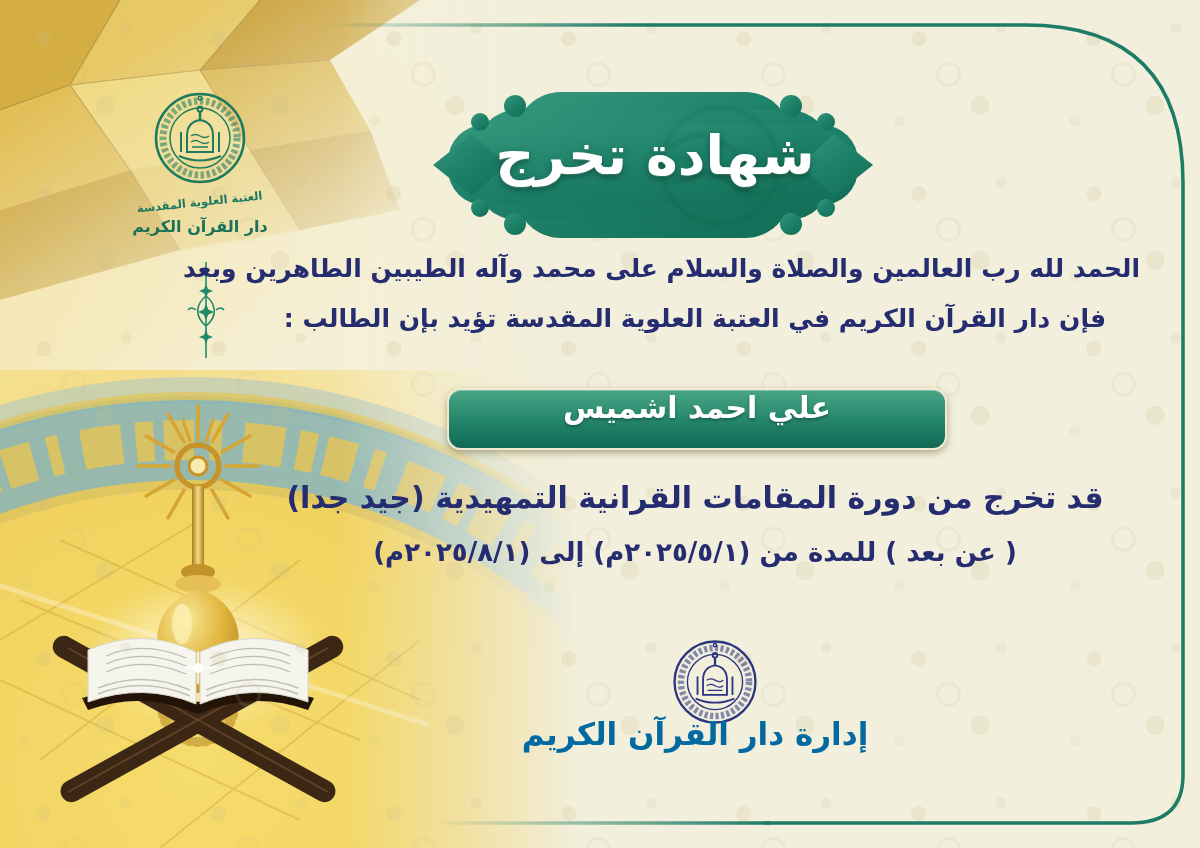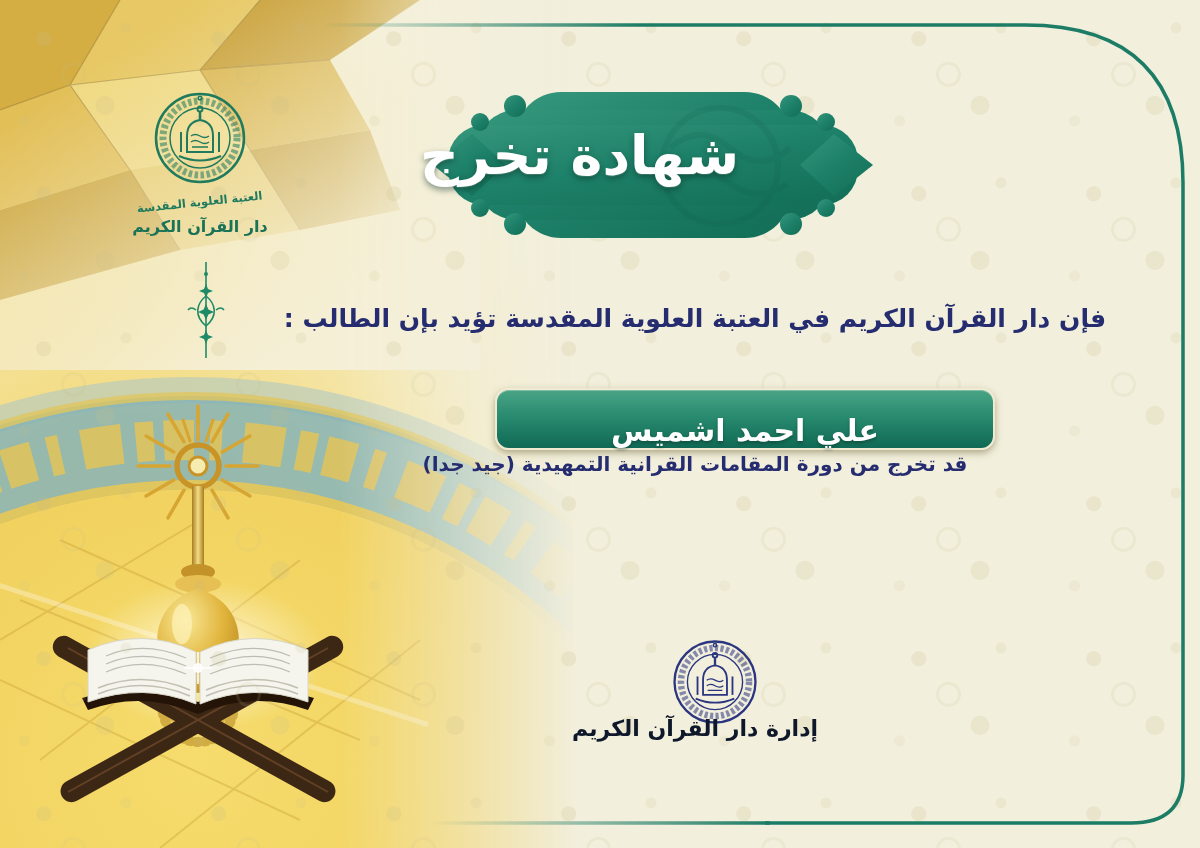--- a/index.html
+++ b/index.html
@@ -21,43 +21,43 @@
     background-size:175px 155px;
   }
   .photo{position:absolute;left:0;top:0;z-index:1;
     -webkit-mask-image:linear-gradient(to right,#000 55%,transparent 93%);
     mask-image:linear-gradient(to right,#000 55%,transparent 93%);
   }
   .frame{position:absolute;left:0;top:0;z-index:3;pointer-events:none;}
   .banner-svg{position:absolute;left:420px;top:78px;z-index:4;}
   .banner-title{
     position:absolute;left:420px;top:124px;width:470px;z-index:5;
-    text-align:left;font-size:54px;font-weight:bold;color:#ffffff;
+    text-align:center;font-size:54px;font-weight:bold;color:#ffffff;
     text-shadow:0 3px 6px rgba(8,46,36,.5), 0 1px 0 rgba(255,255,255,.25);
   }
   .top-logo{position:absolute;left:120px;top:86px;z-index:5;}
   .ornament{position:absolute;left:186px;top:260px;z-index:5;}
   .t-line{
     position:absolute;left:250px;width:890px;z-index:6;
     text-align:center;direction:rtl;white-space:nowrap;
     color:#252c6f;font-weight:bold;
   }
   .line1{top:254px;font-size:25px;}
   .line2{top:304px;font-size:25px;}
-  .course{top:452px;font-size:20px;}
+  .course{top:480px;font-size:30px;}
   .period{top:537px;font-size:26px;}
   .dua{top:595px;font-size:21px;}
-  .issuer{top:716px;font-size:22px;color:#0f172a;}
+  .issuer{top:716px;font-size:31px;color:#0369a1;}
   .name-banner{
     position:absolute;left:447px;top:388px;width:496px;height:58px;z-index:6;
     border-radius:14px;
     background:linear-gradient(180deg,#4aa485 0%, #27896e 48%, #106954 100%);
     border:2px solid #f0ead2;
     box-shadow:0 3px 7px rgba(110,100,55,.5), inset 0 1px 0 rgba(255,255,255,.3);
-    display:flex;align-items:flex-end;justify-content:center;margin-left:48px;
+    display:flex;align-items:flex-start;justify-content:center;
   }
   .name-banner .name{
     color:#fff;font-size:30px;font-weight:bold;
     text-shadow:0 2px 3px rgba(10,50,40,.45);
   }
   .bottom-seal{position:absolute;left:669px;top:636px;z-index:5;}
 </style>
 <title>شهادة تخرج</title></head>
 <body>
 
@@ -255,27 +255,29 @@
       <path d="M10,50 q-5,-4 -8,0 M30,50 q5,-4 8,0"></path>
     </g>
     <g fill="#1e8a68">
       <path d="M20,24 l2,5 5,2 -5,2 -2,5 -2,-5 -5,-2 5,-2 Z"></path>
       <path d="M20,44 l2.4,5.6 5.6,2.4 -5.6,2.4 -2.4,5.6 -2.4,-5.6 -5.6,-2.4 5.6,-2.4 Z"></path>
       <path d="M20,70 l2,5 5,2 -5,2 -2,5 -2,-5 -5,-2 5,-2 Z"></path>
       <circle cx="20" cy="14" r="2"></circle>
     </g>
   </svg>
 
+  <div class="t-line line1">الحمد لله رب العالمين والصلاة والسلام على محمد وآله الطيبين الطاهرين وبعد</div>
   <div class="t-line line2">فإن دار القرآن الكريم في العتبة العلوية المقدسة تؤيد بإن الطالب :</div>
 
   <div class="name-banner">
     <div class="name">علي احمد اشميس</div>
   </div>
 
   <div class="t-line course">قد تخرج من دورة المقامات القرانية التمهيدية (جيد جدا)</div>
+  <div class="t-line period">( عن بعد ) للمدة من (٢٠٢٥/٥/١م) إلى (٢٠٢٥/٨/١م)</div>
 
   <svg class="bottom-seal" width="92" height="92" viewBox="-50 -50 100 100">
     <g stroke="#2b3580" fill="none" stroke-width="2.5">
       <circle r="44"></circle>
       <circle r="37" stroke-dasharray="3.5 2.5" stroke-width="7" opacity="0.55"></circle>
       <circle r="30" stroke-width="1.5"></circle>
       <path d="M-13,14 L-13,-2 Q-13,-16 0,-18 Q13,-16 13,-2 L13,14 Z" stroke-width="2"></path>
       <line x1="0" y1="-18" x2="0" y2="-26"></line>
       <circle cy="-29" r="2.5" stroke-width="2"></circle>
       <path d="M-9,-2 q4,-3 9,0 q5,3 9,0 M-9,4 q4,-3 9,0 q5,3 9,0 M-8,9 h16" stroke-width="1.4"></path>

